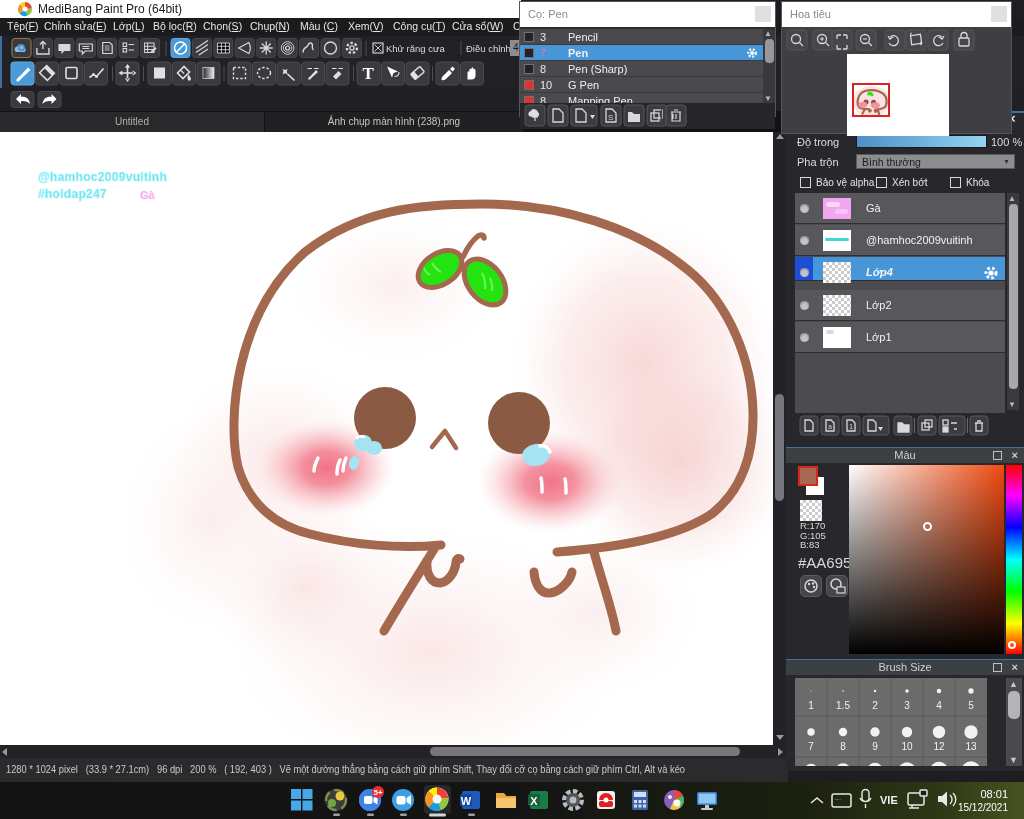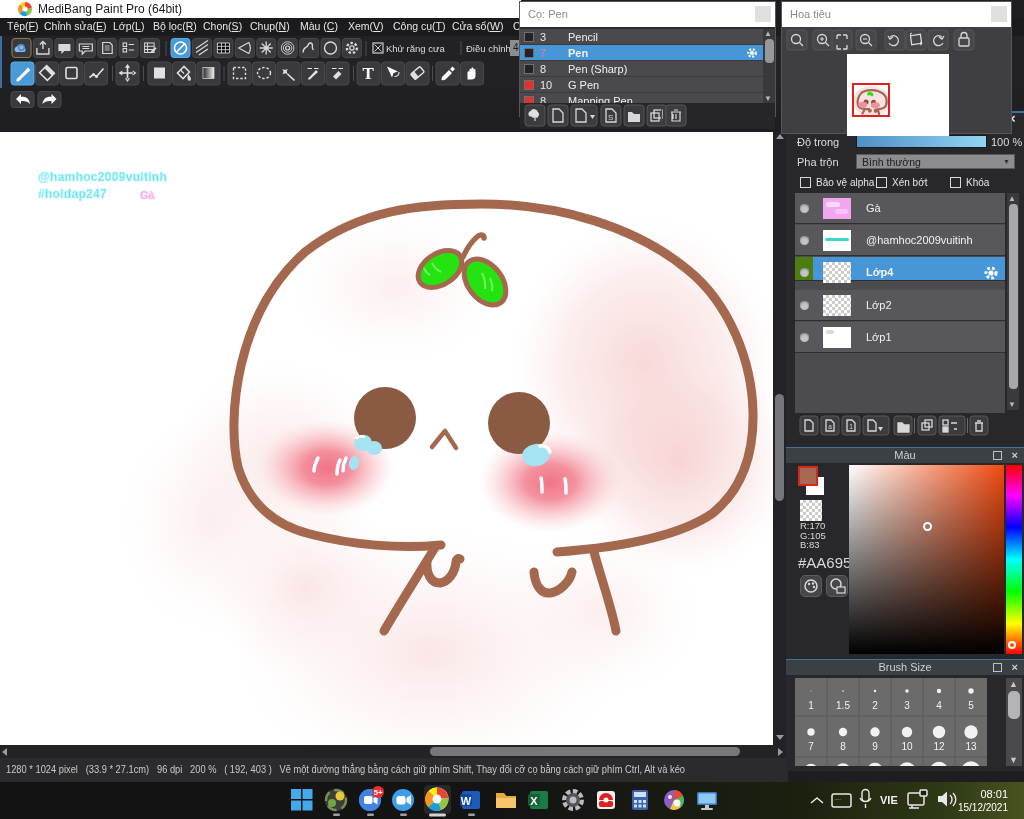--- a/index.html
+++ b/index.html
@@ -33,21 +33,21 @@
   #dock { left:786px; top:111px; width:238px; height:660px; background:#28282c; }
   .phead { position:absolute; left:0; width:238px; height:16px; background:#3a4044; border-top:1px solid #41719c; color:#cfcfcf; font-size:11px; text-align:center; line-height:15px; }
   
   .fpanel { position:absolute; background:#2c2c30; box-shadow:0 0 0 1px #55555a; }
   .fhead { position:absolute; left:0; top:0; width:100%; height:25px; background:#ffffff; color:#8a8a8a; font-size:11px; line-height:24px; padding-left:8px; }
   .fclose { position:absolute; top:4px; right:4px; width:16px; height:16px; background:#e0e0e0; }
   
   #taskbar { left:0; top:782px; width:1024px; height:37px; background:linear-gradient(90deg,#131314 0%,#141414 50%,#1b200f 78%,#2e3916 92%,#47531f 100%); }
   .check { display:inline-block; width:11px; height:11px; border:1.5px solid #d8d8d8; background:transparent; vertical-align:-2px; margin-right:5px; }
   .lrow { position:absolute; left:0; width:210px; height:31px; background:#58585c; border-bottom:1px solid #2e2e32; }
-  .lrow.sel { background:#4d7c0f; height:24px; }
+  .lrow.sel { background:#1d4ed8; height:24px;font-style:italic; }
   .lrow.sel .lsel { position:absolute; left:18px; top:0; right:0; bottom:0; background:#4796d8; }
   .lrow.sel .lthumb,.lrow.sel .lname,.lrow.sel svg { z-index:2; }
   .leye { position:absolute; left:5px; top:11px; width:9px; height:9px; border-radius:50%; background:#c4c4c8; box-shadow:inset 0 1px 2px #808084; }
   .lthumb { position:absolute; left:28px; top:5px; width:28px; height:21px; }
   .lname { position:absolute; left:71px; top:9px; font-size:11px; color:#f2f2f2; }
   .checker { background-image: linear-gradient(45deg,#cccccc 25%,transparent 25%,transparent 75%,#cccccc 75%), linear-gradient(45deg,#cccccc 25%,transparent 25%,transparent 75%,#cccccc 75%); background-size:6px 6px; background-position:0 0,3px 3px; background-color:#ffffff; }
   .brow { position:absolute; left:0; width:243px; height:16px; background:#4a4a4e; border-bottom:1px solid #3a3a3e; }
   .bchip { position:absolute; left:4px; top:3px; width:10px; height:10px; border:1px solid #707074; }
   .bnum { position:absolute; left:20px; top:2px; font-size:11px; color:#e8e8e8; }
   .bnam { position:absolute; left:48px; top:2px; font-size:11px; color:#f0f0f0; }
@@ -259,20 +259,24 @@
       </svg>
   </div>
   <div class="abs" id="tbar3">
     <svg width="120" height="23">
       <rect x="11" y="3.5" width="23" height="16" rx="3" fill="#3a3a3e" stroke="#48484c"></rect>
       <rect x="38" y="3.5" width="23" height="16" rx="3" fill="#3a3a3e" stroke="#48484c"></rect>
       <path d="M 16 11 l 5 -5 v 2.7 c 5 -0.5 8.5 2 9 7.3 c -2 -2.5 -4.7 -3.4 -9 -3 v 3 z" fill="#ffffff"></path>
       <path d="M 56.5 11 l -5 -5 v 2.7 c -5 -0.5 -8.5 2 -9 7.3 c 2 -2.5 4.7 -3.4 9 -3 v 3 z" fill="#ffffff"></path>
     </svg>
   </div>
+  <div class="abs" id="tabbar">
+    <div class="tab" style="left:0;width:264px;background:#29292c;color:#b0b0b0;">Untitled</div>
+    <div class="tab" style="left:265px;width:258px;background:#202023;color:#c6c6c6;">Ảnh chụp màn hình (238).png</div>
+  </div>
   <div class="abs" id="canvas">
   <svg width="773" height="613" viewBox="0 0 773 613">
     <defs>
       <radialGradient id="pk1">
             <stop offset="0%" stop-color="rgba(246,202,202,0.75)"></stop>
             <stop offset="60%" stop-color="rgba(248,215,215,0.45)"></stop>
             <stop offset="100%" stop-color="rgba(252,235,235,0)"></stop>
           </radialGradient>
       <radialGradient id="pk2">
             <stop offset="0%" stop-color="rgba(250,224,224,0.8)"></stop>

